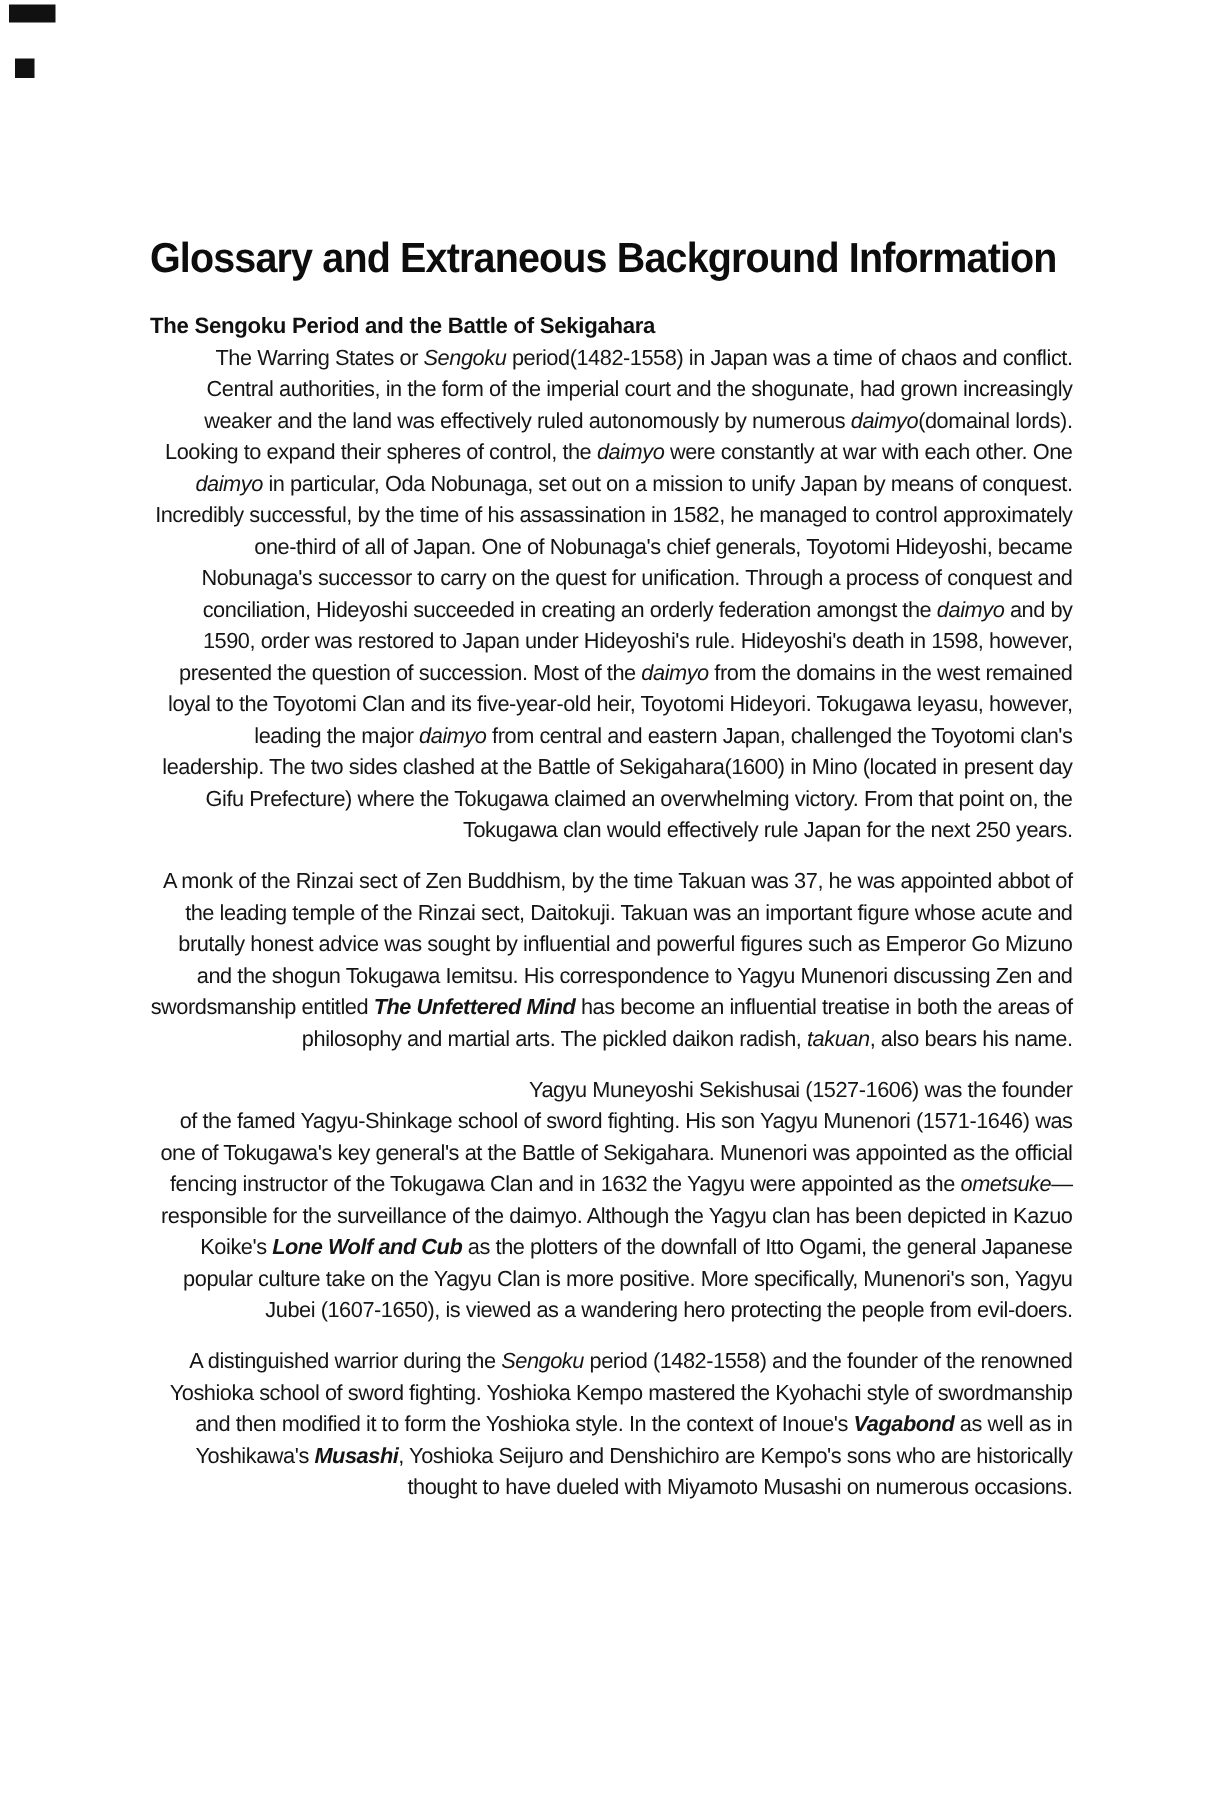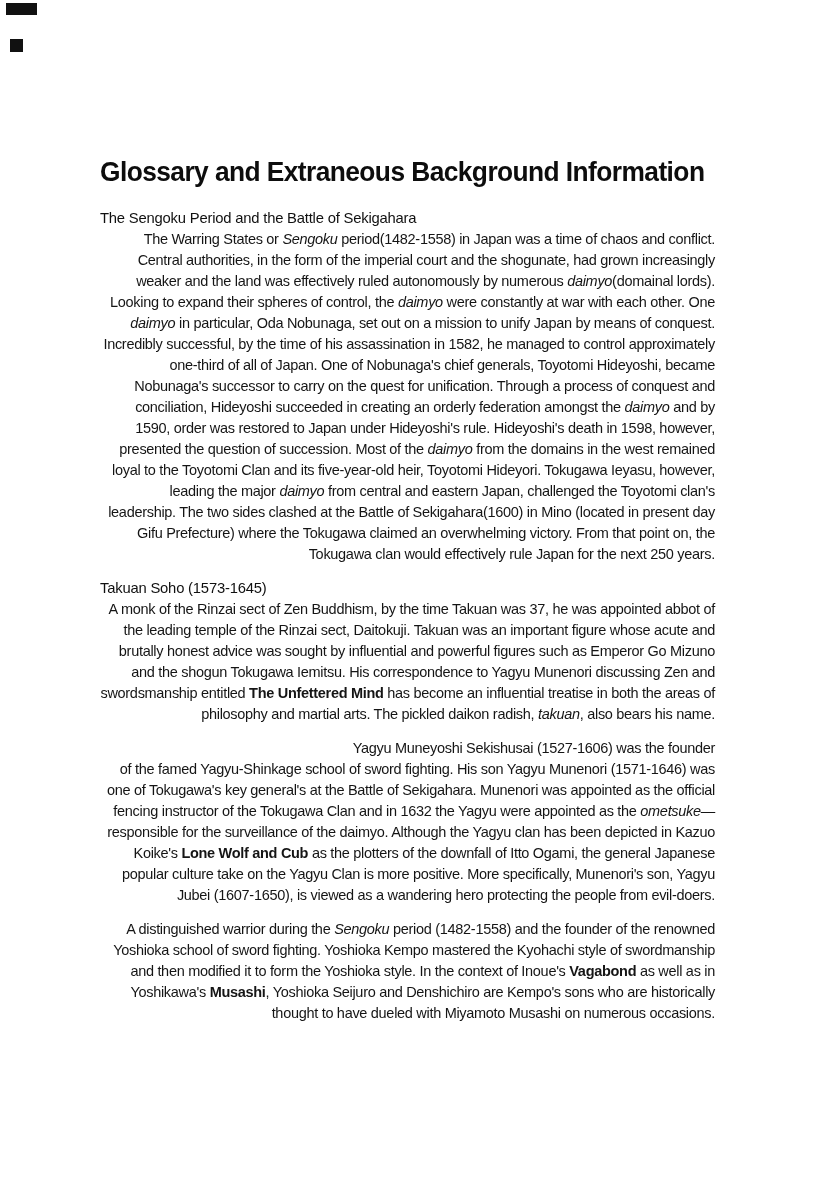--- a/index.html
+++ b/index.html
@@ -47,41 +47,40 @@
     letter-spacing: -0.2px;
     color: #101010;
   }
   .section-body {
     font-size: 14.5px;
     line-height: 21px;
     letter-spacing: -0.3px;
     text-align: right;
     color: #151515;
   }
-  .s-b  { font-weight: 400; }
+  .s-b  { font-weight: 700; }
   .s-i  { font-style: italic; }
-  .s-bi { font-weight: 700; }
+  .s-bi { font-weight: 700; font-style: italic; }
 </style>
 </head>
 <body>
 
 <div class="scan-mark bar"></div>
 <div class="scan-mark box"></div>
 
 <div class="page">
 
   <h1 class="page-title">Glossary and Extraneous Background Information</h1>
 
   <div class="section">
     <div class="section-heading"><span class="s-b">The Sengoku Period and the Battle of Sekigahara</span></div>
     <div class="section-body"><span>The Warring States or </span><span class="s-i">Sengoku</span><span> period(1482-1558) in Japan was a time of chaos and conflict. Central authorities, in the form of the imperial court and the shogunate, had grown increasingly weaker and the land was effectively ruled autonomously by numerous </span><span class="s-i">daimyo</span><span>(domainal lords). Looking to expand their spheres of control, the </span><span class="s-i">daimyo</span><span> were constantly at war with each other. One </span><span class="s-i">daimyo</span><span> in particular, Oda Nobunaga, set out on a mission to unify Japan by means of conquest. Incredibly successful, by the time of his assassination in 1582, he managed to control approximately one-third of all of Japan. One of Nobunaga's chief generals, Toyotomi Hideyoshi, became Nobunaga's successor to carry on the quest for unification. Through a process of conquest and conciliation, Hideyoshi succeeded in creating an orderly federation amongst the </span><span class="s-i">daimyo</span><span> and by 1590, order was restored to Japan under Hideyoshi's rule. Hideyoshi's death in 1598, however, presented the question of succession. Most of the </span><span class="s-i">daimyo</span><span> from the domains in the west remained loyal to the Toyotomi Clan and its five-year-old heir, Toyotomi Hideyori. Tokugawa Ieyasu, however, leading the major </span><span class="s-i">daimyo</span><span> from central and eastern Japan, challenged the Toyotomi clan's leadership. The two sides clashed at the Battle of Sekigahara(1600) in Mino (located in present day Gifu Prefecture) where the Tokugawa claimed an overwhelming victory.  From that point on, the Tokugawa clan would effectively rule Japan for the next 250 years.</span></div>
   </div>
 
   <div class="section">
-    <div class="section-heading"><span class="s-b">Takuan Soho</span><span> (1573-1645)</span></div>
     <div class="section-body"><span>A monk of the Rinzai sect of Zen Buddhism, by the time Takuan was 37, he was appointed abbot of the leading temple of the Rinzai sect, Daitokuji. Takuan was an important figure whose acute and brutally honest advice was sought by influential and powerful figures such as Emperor Go Mizuno and the shogun Tokugawa Iemitsu. His correspondence to Yagyu Munenori discussing Zen and swordsmanship entitled </span><span class="s-bi">The Unfettered Mind</span><span> has become an influential treatise in both the areas of philosophy and martial arts. The pickled daikon radish, </span><span class="s-i">takuan</span><span>, also bears his name.</span></div>
   </div>
 
   <div class="section">
     <div class="section-body"><span>Yagyu Muneyoshi Sekishusai (1527-1606) was the founder</span><br><span>of the famed Yagyu-Shinkage school of sword fighting. His son Yagyu Munenori (1571-1646) was one of Tokugawa's key general's at the Battle of Sekigahara. Munenori was appointed as the official fencing instructor of the Tokugawa Clan and in 1632 the Yagyu were appointed as the </span><span class="s-i">ometsuke</span><span>—responsible for the surveillance of the daimyo. Although the Yagyu clan has been depicted in Kazuo Koike's </span><span class="s-bi">Lone Wolf and Cub</span><span> as the plotters of the downfall of Itto Ogami, the general Japanese popular culture take on the Yagyu Clan is more positive. More specifically, Munenori's son, Yagyu Jubei (1607-1650), is viewed as a wandering hero protecting the people from evil-doers.</span></div>
   </div>
 
   <div class="section">
     <div class="section-body"><span>A distinguished warrior during the </span><span class="s-i">Sengoku</span><span> period (1482-1558) and the founder of the renowned Yoshioka school of sword fighting. Yoshioka Kempo mastered the Kyohachi style of swordmanship and then modified it to form the Yoshioka style. In the context of Inoue's </span><span class="s-bi">Vagabond</span><span> as well as in Yoshikawa's </span><span class="s-bi">Musashi</span><span>, Yoshioka Seijuro and Denshichiro are Kempo's sons who are historically thought to have dueled with Miyamoto Musashi on numerous occasions.</span></div>
   </div>

